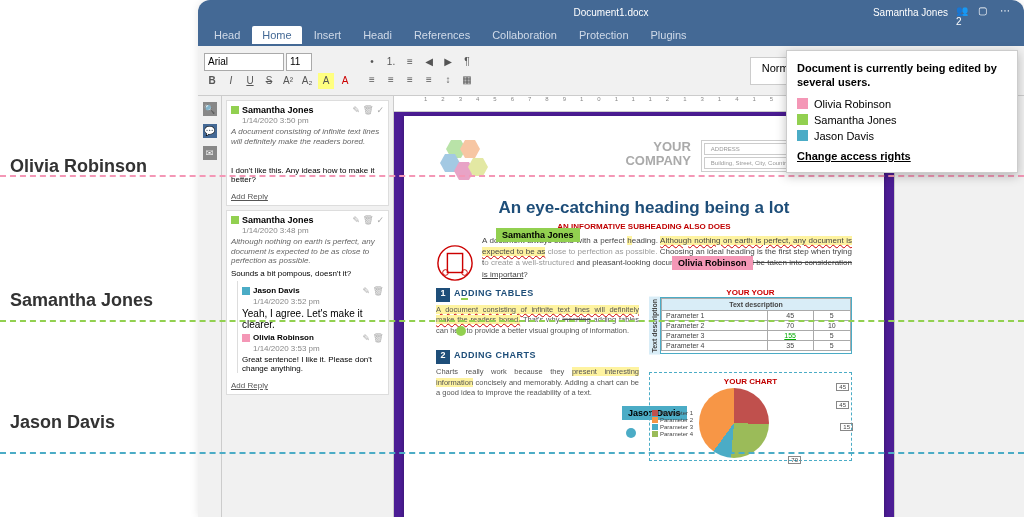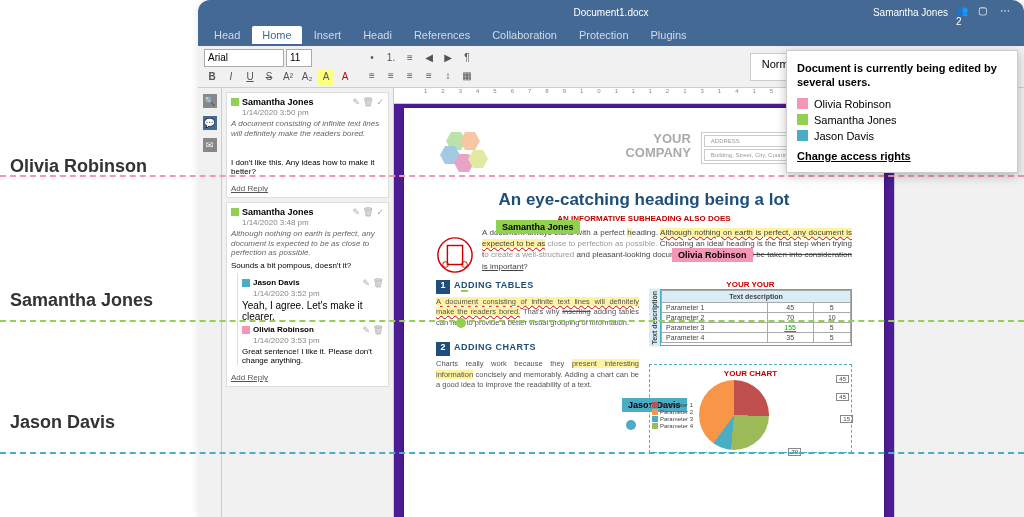--- a/index.html
+++ b/index.html
@@ -8,21 +8,21 @@
 .label{position:absolute;left:10px;font-size:18px;font-weight:600;color:#333}
 .dashed{position:absolute;left:0;width:1024px;border-top:2px dashed;z-index:4}
 .app{position:absolute;left:198px;top:0;width:826px;height:517px;background:#fff;border-radius:12px 12px 0 0;overflow:hidden;box-shadow:0 0 8px rgba(0,0,0,.1)}
 .titlebar{background:#446995;height:24px;display:flex;align-items:center;justify-content:space-between;padding:0 10px;color:#fff;font-size:10px}
 .titlebar .center{position:absolute;left:50%;transform:translateX(-50%)}
 .titlebar .right{display:flex;gap:8px;align-items:center}
 .ticon{width:14px;height:14px;display:inline-block;color:#fff}
 .menubar{background:#446995;height:22px;display:flex;align-items:center;padding:0 6px;gap:2px;font-size:11px;color:#d0dae8}
 .menubar .tab{padding:3px 10px;cursor:pointer}
 .menubar .tab.active{background:#fff;color:#446995;border-radius:2px 2px 0 0}
-.toolbar{background:#f1f1f1;height:42px;border-bottom:1px solid #ccc;display:flex;align-items:center;padding:0 6px;gap:4px}
+.toolbar{background:#f1f1f1;height:50px;border-bottom:1px solid #ccc;display:flex;align-items:center;padding:0 6px;gap:4px}
 .font-sel{display:flex;gap:2px;margin-right:6px}
 .font-sel input{font-size:10px;height:18px;border:1px solid #aaa;padding:0 3px}
 .fmt-row{display:flex;gap:3px;flex-wrap:wrap;width:150px}
 .tbtn{width:16px;height:16px;font-size:10px;text-align:center;line-height:16px;color:#555;cursor:pointer}
 .styles{display:flex;gap:4px;margin-left:auto}
 .style-box{border:1px solid #ccc;background:#fff;padding:4px 8px;font-size:11px;min-width:60px;text-align:center}
 .style-box.h{font-size:16px;font-weight:bold}
 .workspace{display:flex;height:calc(100% - 88px);background:#e0e0e0}
 .leftrail{width:24px;background:#f1f1f1;border-right:1px solid #ccc;display:flex;flex-direction:column;align-items:center;padding-top:6px;gap:8px}
 .leftrail div{width:14px;height:14px;background:#888;font-size:9px;color:#fff;text-align:center;line-height:14px}

